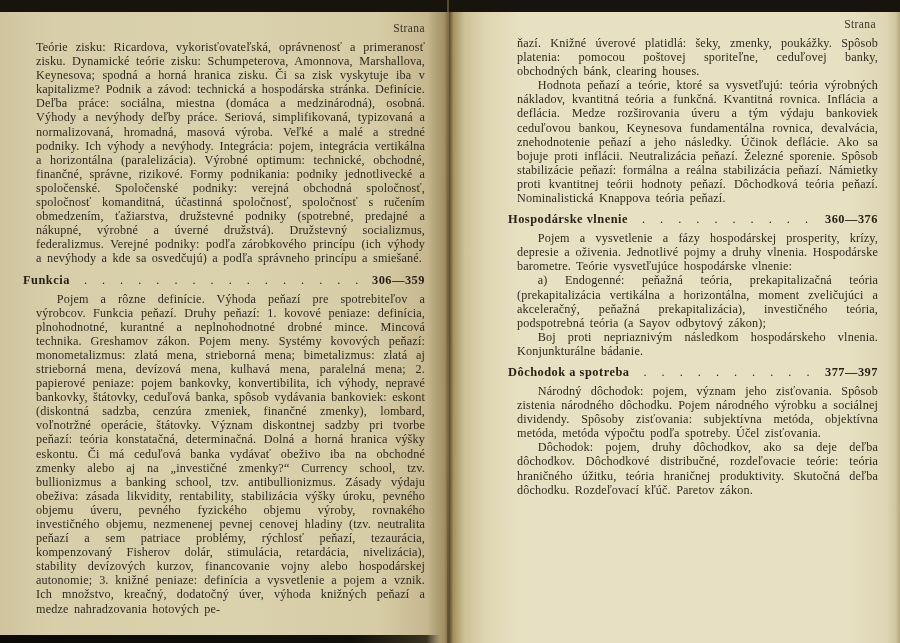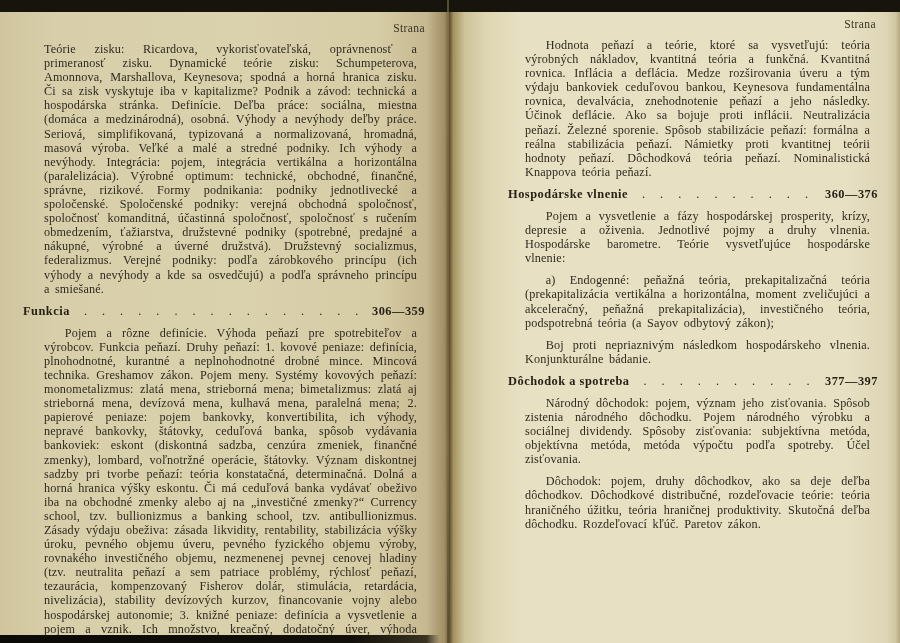--- a/index.html
+++ b/index.html
@@ -38,21 +38,21 @@
   .page-header{
     text-align:right;
     font-size:11.5px;
     letter-spacing:.4px;
     color:#3a3323;
     margin:0 0 6px 0;
   }
   .page-right .page-header{margin-right:2px;}
 
   .para{
-    margin:8px;
+    margin:0;
     text-align:justify;
     font-size:12.2px;
     line-height:14.1px;
     letter-spacing:.15px;
     word-spacing:2.2px;
     color:#2f2a1f;
   }
   .para.indent{text-indent:1.7em;}
 
   .heading-row{
@@ -90,20 +90,21 @@
           <span class="dots">........................................</span>
           <span class="h-pages">306—359</span>
         </div>
         <p class="para indent">Pojem a rôzne definície. Výhoda peňazí pre spotrebiteľov a výrobcov. Funkcia peňazí. Druhy peňazí: 1. kovové peniaze: definícia, plnohodnotné, kurantné a neplnohodnotné drobné mince. Mincová technika. Greshamov zákon. Pojem meny. Systémy kovových peňazí: monometalizmus: zlatá mena, strieborná mena; bimetalizmus: zlatá aj strieborná mena, devízová mena, kulhavá mena, paralelná mena; 2. papierové peniaze: pojem bankovky, konvertibilita, ich výhody, nepravé bankovky, štátovky, ceduľová banka, spôsob vydávania bankoviek: eskont (diskontná sadzba, cenzúra zmeniek, finančné zmenky), lombard, voľnotržné operácie, štátovky. Význam diskontnej sadzby pri tvorbe peňazí: teória konstatačná, determinačná. Dolná a horná hranica výšky eskontu. Či má ceduľová banka vydávať obeživo iba na obchodné zmenky alebo aj na „investičné zmenky?“ Currency school, tzv. bullionizmus a banking school, tzv. antibullionizmus. Zásady výdaju obeživa: zásada likvidity, rentability, stabilizácia výšky úroku, pevného objemu úveru, pevného fyzického objemu výroby, rovnakého investičného objemu, nezmenenej pevnej cenovej hladiny (tzv. neutralita peňazí a sem patriace problémy, rýchlosť peňazí, tezaurácia, kompenzovaný Fisherov dolár, stimulácia, retardácia, nivelizácia), stability devízových kurzov, financovanie vojny alebo hospodárskej autonomie; 3. knižné peniaze: definícia a vysvetlenie a pojem a vznik. Ich množstvo, kreačný, dodatočný úver, výhoda knižných peňazí a medze nahradzovania hotových pe-</p>
       </div>
   </div>
 
   <div class="page page-right">
     <div class="page-header">Strana</div>
     <div>
+        <p class="para">ňazí. Knižné úverové platidlá: šeky, zmenky, poukážky. Spôsob platenia: pomocou poštovej sporiteľne, ceduľovej banky, obchodných bánk, clearing houses.</p>
         <p class="para indent">Hodnota peňazí a teórie, ktoré sa vysvetľujú: teória výrobných nákladov, kvantitná teória a funkčná. Kvantitná rovnica. Inflácia a deflácia. Medze rozširovania úveru a tým výdaju bankoviek ceduľovou bankou, Keynesova fundamentálna rovnica, devalvácia, znehodnotenie peňazí a jeho následky. Účinok deflácie. Ako sa bojuje proti inflácii. Neutralizácia peňazí. Železné sporenie. Spôsob stabilizácie peňazí: formálna a reálna stabilizácia peňazí. Námietky proti kvantitnej teórii hodnoty peňazí. Dôchodková teória peňazí. Nominalistická Knappova teória peňazí.</p>
         <div class="heading-row">
           <span class="h-title">Hospodárske vlnenie</span>
           <span class="dots">........................................</span>
           <span class="h-pages">360—376</span>
         </div>
         <p class="para indent">Pojem a vysvetlenie a fázy hospodárskej prosperity, krízy, depresie a oživenia. Jednotlivé pojmy a druhy vlnenia. Hospodárske barometre. Teórie vysvetľujúce hospodárske vlnenie:</p>
         <p class="para indent">a) Endogenné: peňažná teória, prekapitalizačná teória (prekapitalizácia vertikálna a horizontálna, moment zveličujúci a akceleračný, peňažná prekapitalizácia), investičného teória, podspotrebná teória (a Sayov odbytový zákon);</p>
         <p class="para indent">Boj proti nepriaznivým následkom hospodárskeho vlnenia. Konjunkturálne bádanie.</p>
         <div class="heading-row">

